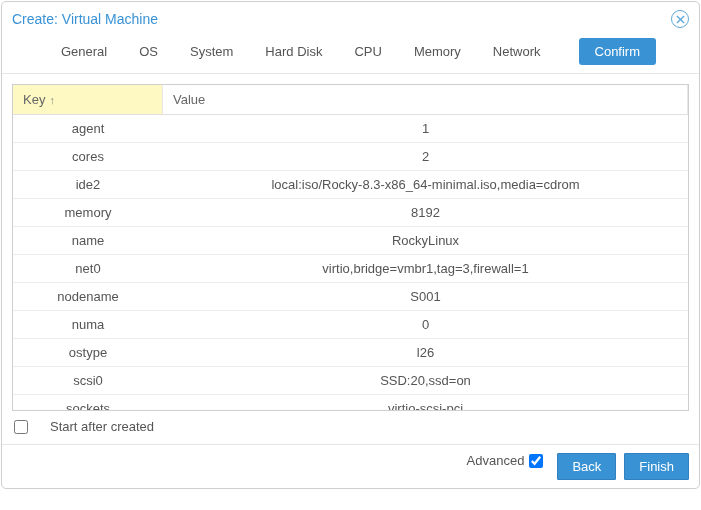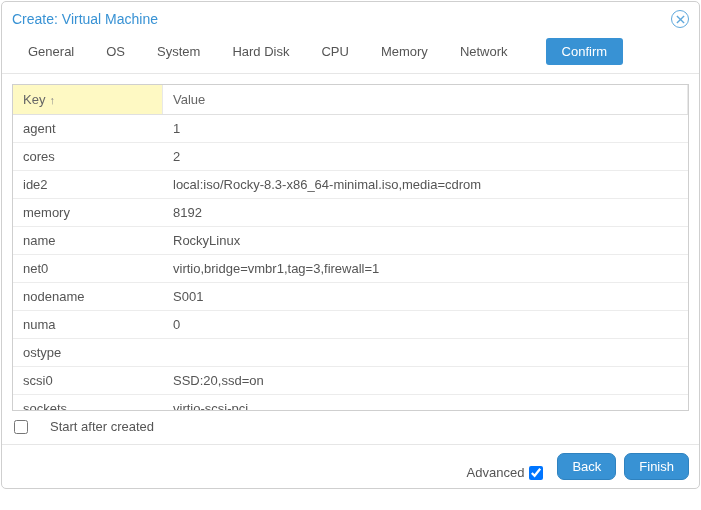--- a/index.html
+++ b/index.html
@@ -46,20 +46,21 @@
       font-size: 11px;
       line-height: 1;
     }
     .close-btn svg { display: block; }
     .tabs {
       display: flex;
       align-items: center;
       gap: 0;
       padding: 4px 10px 8px 10px;
       border-bottom: 1px solid #e6e6e6;
+      justify-content: center;
     }
     .tab {
       padding: 6px 16px;
       color: #555;
       cursor: pointer;
       border-radius: 3px;
       font-size: 13px;
     }
     .tab.active {
       background: #3892d4;
@@ -114,57 +115,58 @@
       display: flex;
       border-bottom: 1px solid #ececec;
     }
     .row .cell {
       padding: 6px 10px;
       color: #555;
       font-size: 13px;
       white-space: nowrap;
       overflow: hidden;
       text-overflow: ellipsis;
+      text-align: center;
     }
     .cell-key { width: 150px; }
     .cell-value { flex: 1; }
     .start-after {
       display: flex;
       align-items: center;
       gap: 22px;
       padding: 8px 2px 6px 2px;
       color: #555;
       font-size: 13px;
     }
     .start-after input[type=checkbox] {
       width: 14px;
       height: 14px;
     }
     .footer {
       border-top: 1px solid #e6e6e6;
       padding: 8px 10px;
       display: flex;
-      align-items: flex-end;
+      align-items: flex-start;
       justify-content: flex-end;
       gap: 8px;
     }
     .adv {
       display: flex;
       align-items: center;
       gap: 5px;
       color: #555;
       font-size: 13px;
       margin-right: 6px;
     }
     .adv input[type=checkbox]{ width:14px; height:14px; }
     .btn {
       background: #3892d4;
       color: #fff;
       border: 1px solid #2f82bf;
-      border-radius: 7px;
+      border-radius: 1px;
       padding: 5px 14px;
       font-size: 13px;
       cursor: pointer;
     }
   </style>
 </head>
 <body>
 
 <div class="dialog">
   <div class="titlebar">
@@ -227,20 +229,21 @@
           <div class="row">
             <div class="cell cell-key">nodename</div>
             <div class="cell cell-value">S001</div>
           </div>
           <div class="row">
             <div class="cell cell-key">numa</div>
             <div class="cell cell-value">0</div>
           </div>
           <div class="row">
             <div class="cell cell-key">ostype</div>
+            <div class="cell cell-value">l26</div>
           </div>
           <div class="row">
             <div class="cell cell-key">scsi0</div>
             <div class="cell cell-value">SSD:20,ssd=on</div>
           </div>
           <div class="row">
             <div class="cell cell-key">sockets</div>
             <div class="cell cell-value">virtio-scsi-pci</div>
           </div>
           <div class="row">

